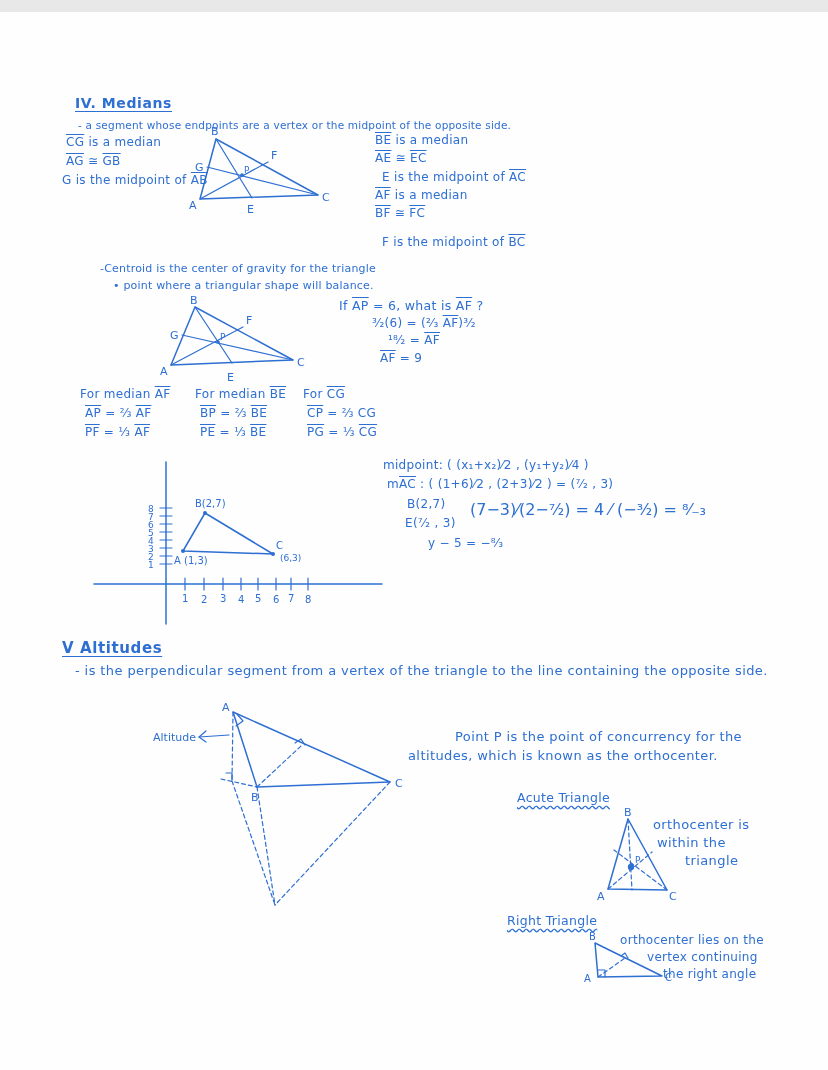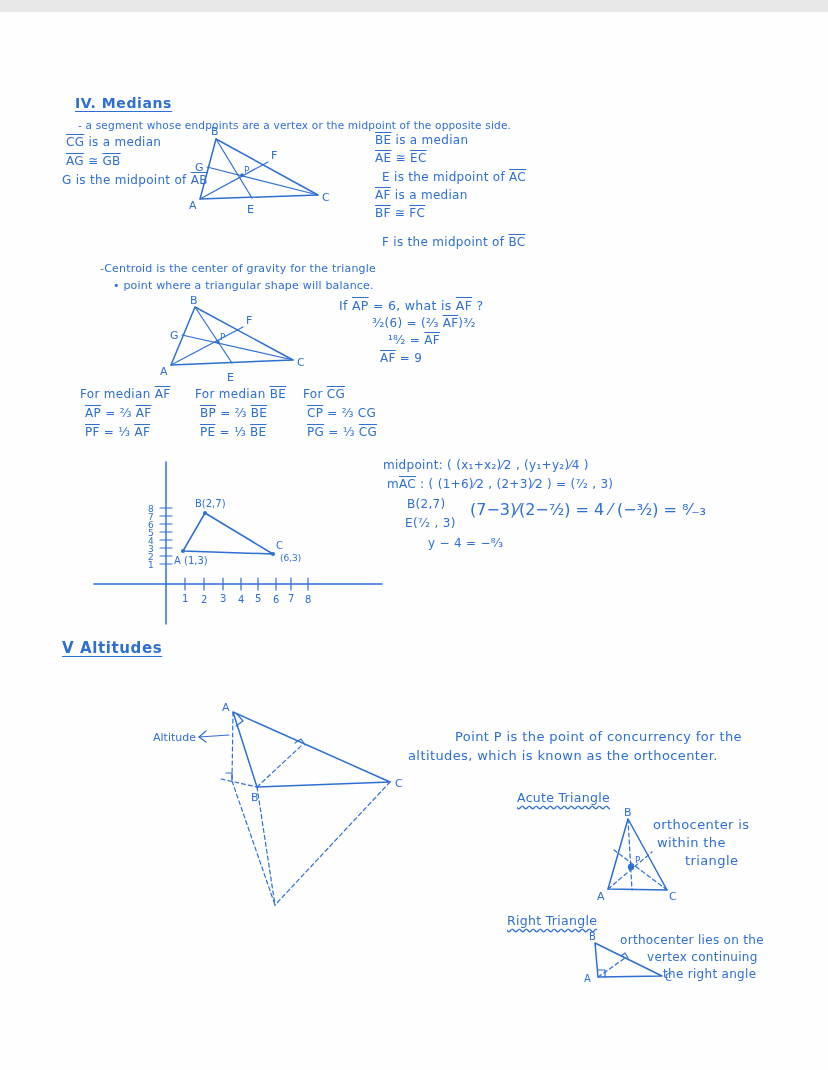--- a/index.html
+++ b/index.html
@@ -161,23 +161,24 @@
     <text class="lbl10" x="84" y="104">A (1,3)</text>
     <text class="lbl10" x="186" y="89">C</text>
     <text class="lbl9" x="190" y="101">(6,3)</text>
   </svg>
 
   <div class="t f12" style="left:383px;top:447px">midpoint: ( (x₁+x₂)⁄2 , (y₁+y₂)⁄4 )</div>
   <div class="t f12" style="left:387px;top:466px"><span>m</span><span class="seg">AC</span><span> : ( (1+6)⁄2 , (2+3)⁄2 ) = (⁷⁄₂ , 3)</span></div>
   <div class="t f12" style="left:407px;top:486px">B(2,7)</div>
   <div class="t f10" style="left:470px;top:489px">(7−3)⁄(2−⁷⁄₂) = 4 ⁄ (−³⁄₂) = ⁸⁄₋₃</div>
   <div class="t f12" style="left:405px;top:505px">E(⁷⁄₂ , 3)</div>
-  <div class="t f12" style="left:428px;top:525px">y − 4 = −⁸⁄₃</div>
+  <div class="t f12" style="left:428px;top:525px">y − 5 = −⁸⁄₃</div>
 
   <div class="t f15 u" style="left:62px;top:628px">V Altitudes</div>
+  <div class="t f13" style="left:75px;top:652px">- is the perpendicular segment from a vertex of the triangle to the line containing the opposite side.</div>
 
   <svg style="left:125px;top:690px" width="290" height="215" viewBox="0 0 290 215">
     <polygon class="stroke" points="108,10 132,85 265,80"></polygon>
     <g class="stroke thin dash">
       <line x1="108" y1="10" x2="107" y2="79"></line>
       <line x1="96" y1="77" x2="132" y2="85"></line>
       <line x1="107" y1="79" x2="150" y2="203"></line>
       <line x1="132" y1="85" x2="150" y2="203"></line>
       <line x1="265" y1="80" x2="150" y2="203"></line>
       <line x1="132" y1="85" x2="176" y2="44"></line>

